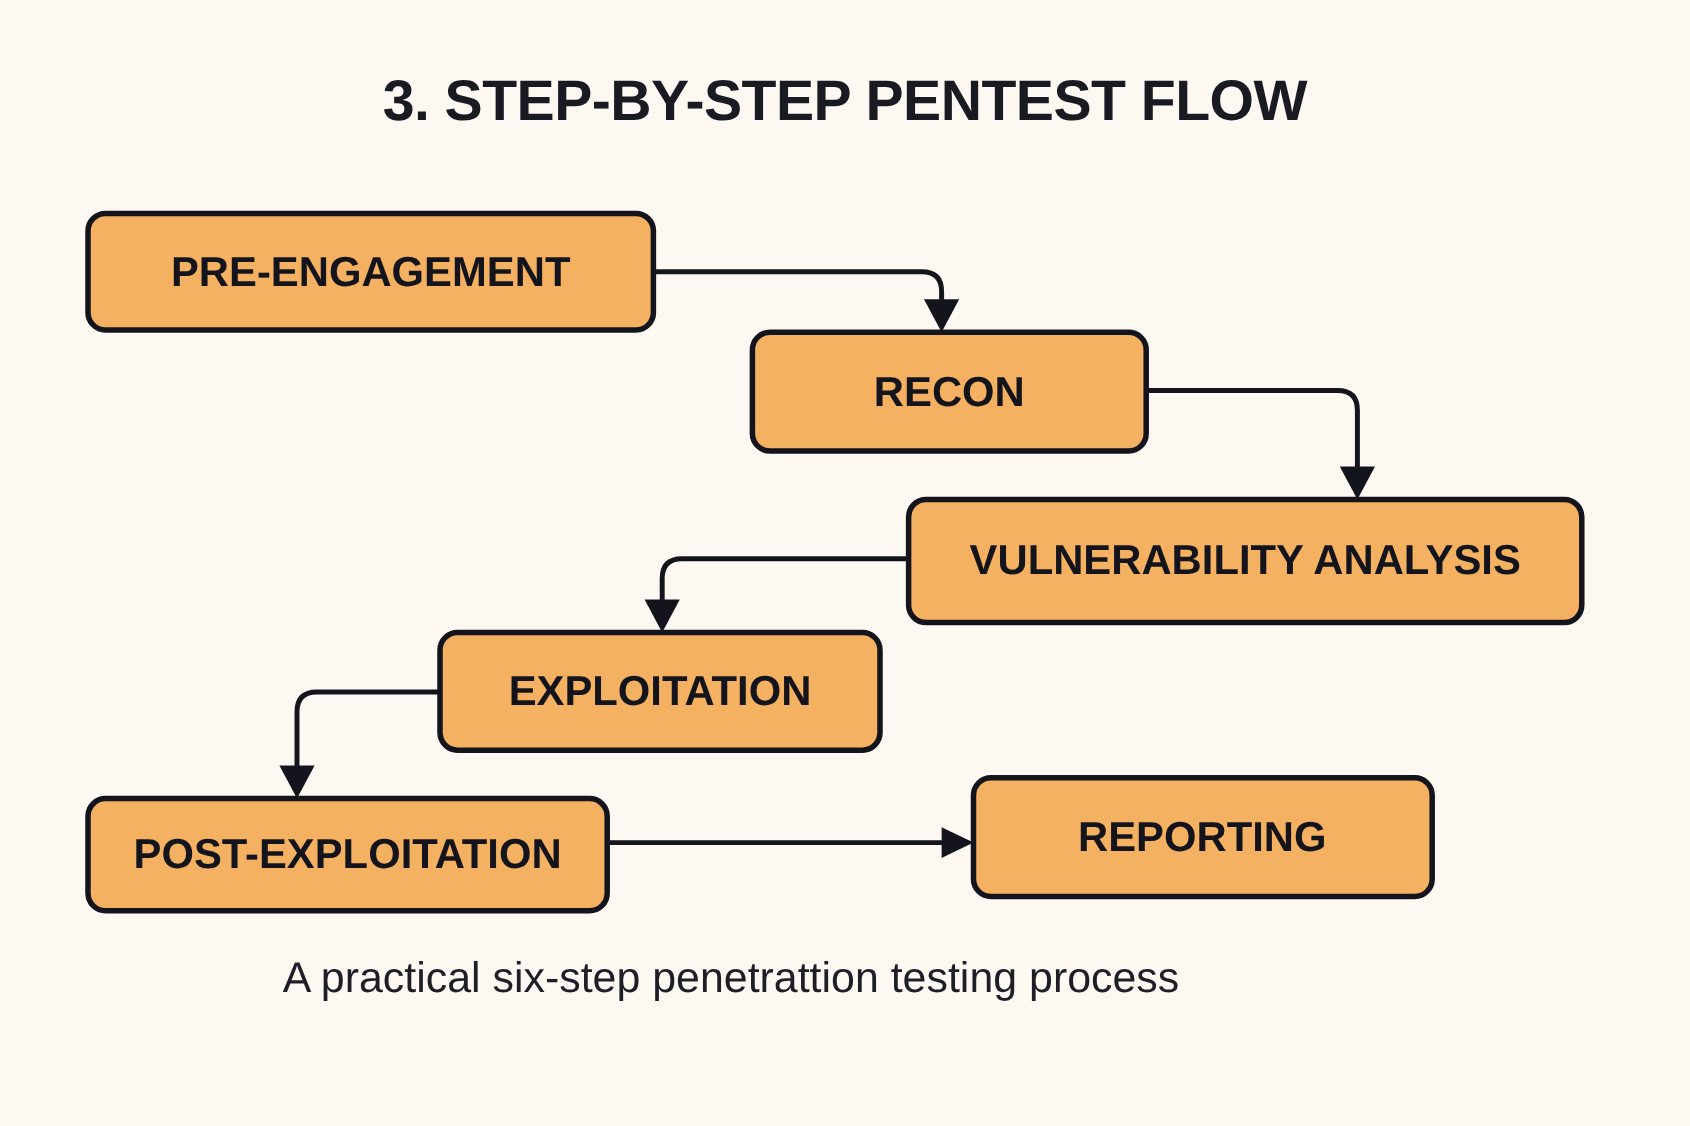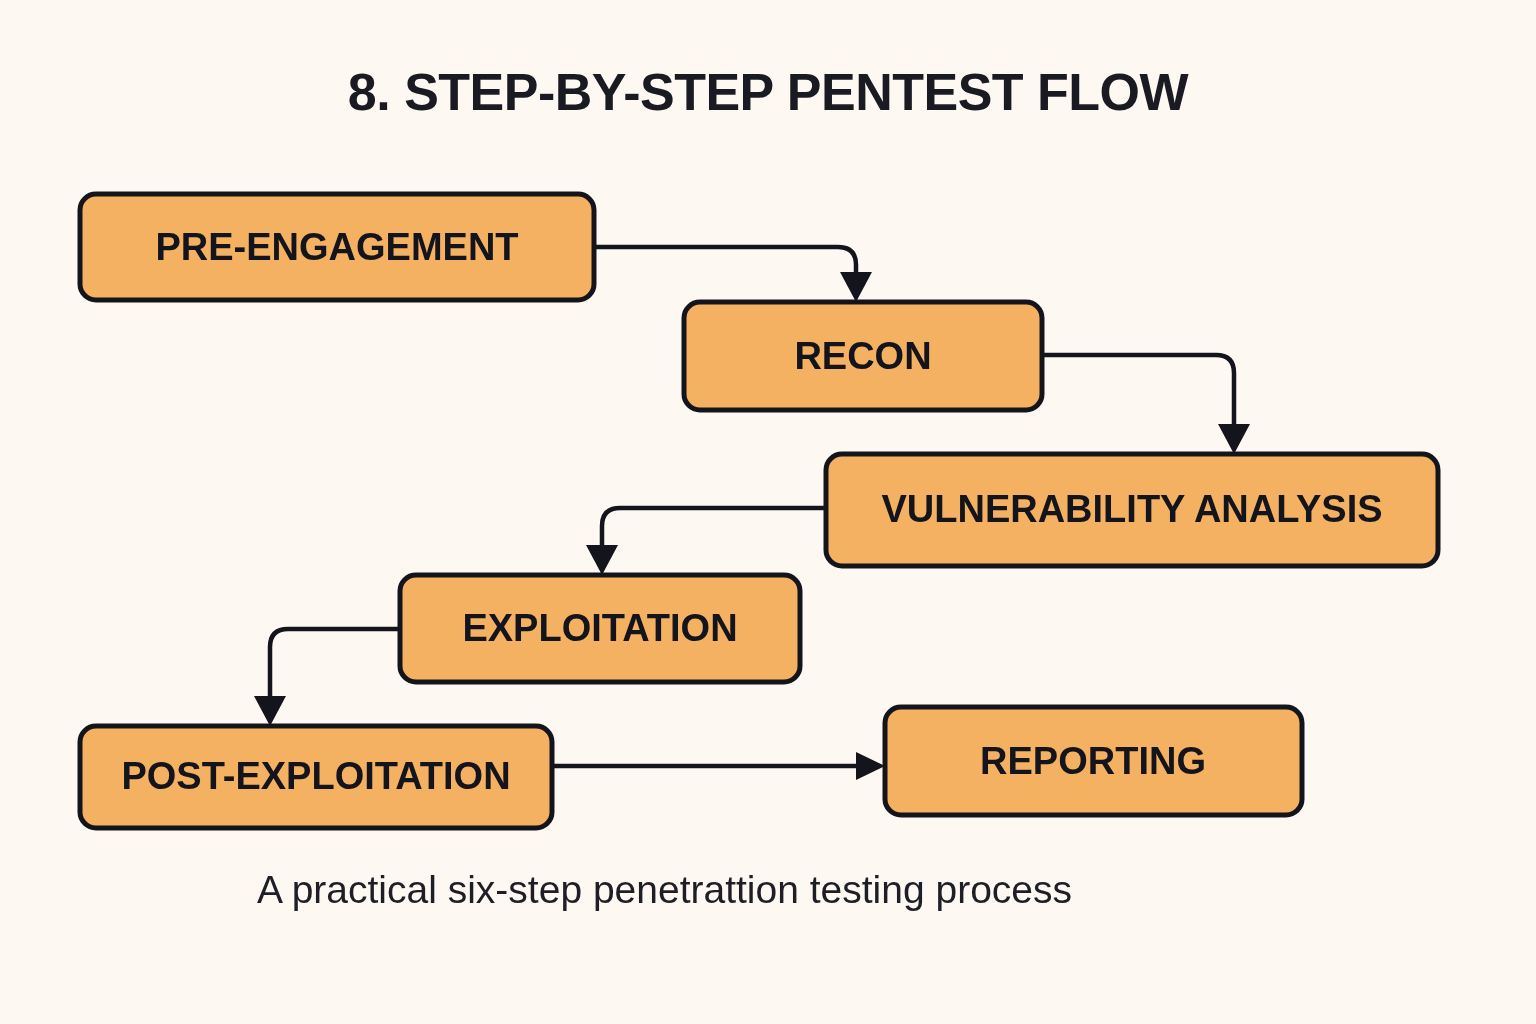--- a/index.html
+++ b/index.html
@@ -75,21 +75,21 @@
   }
   .caption-line {
     display: block;
   }
 </style>
 </head>
 <body>
 
 <div id="page">
 
-  <div id="diagram-title">8. STEP-BY-STEP PENTEST FLOW</div>
+  <div id="diagram-title">3. STEP-BY-STEP PENTEST FLOW</div>
 
   <svg id="flow-svg" viewBox="0 0 1536 1024">
 
     <g>
 
       <g>
         <path class="connector" d="M 594 247 L 838 247 Q 856 247 856 265 L 856 286"></path>
         <polygon class="arrowhead" points="856,302 840,272 872,272"></polygon>
       </g>
 

